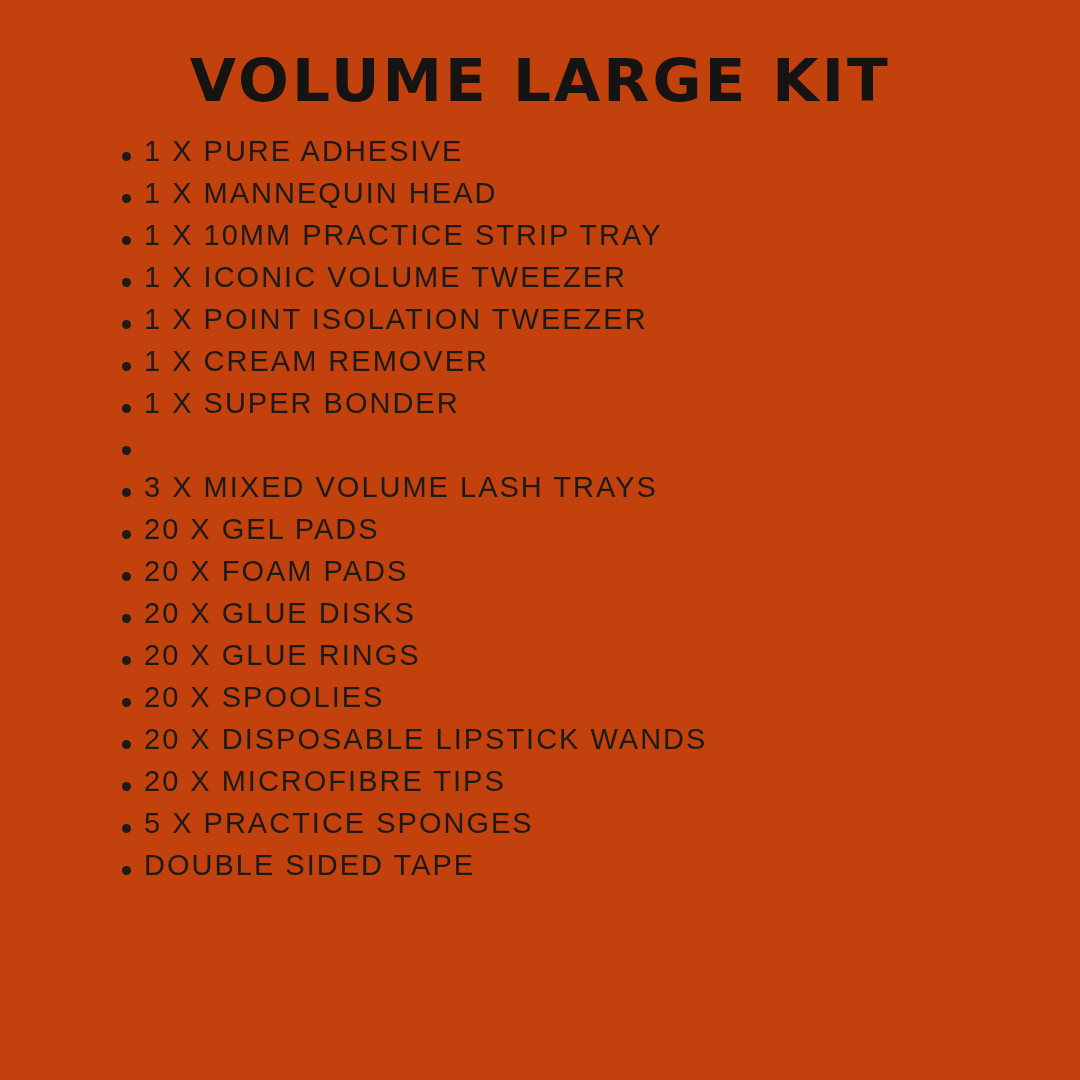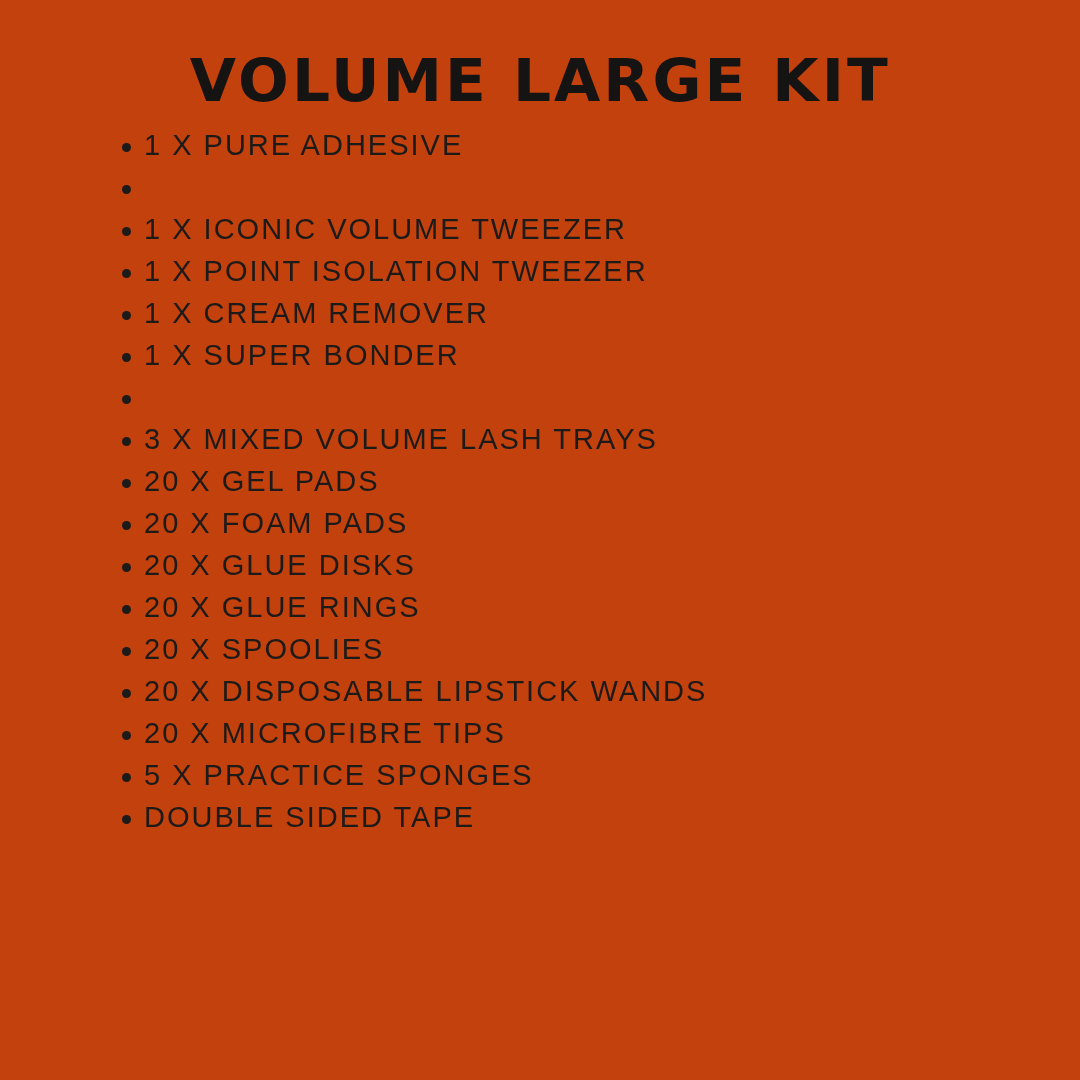--- a/index.html
+++ b/index.html
@@ -38,21 +38,21 @@
   .list {
     list-style: none;
     margin: 0;
     padding: 0;
     width: 1080px;
     box-sizing: border-box;
     padding-left: 122px;
   }
   .list-item {
     display: flex;
-    align-items: center;
+    align-items: flex-end;
     font-family: "Liberation Sans", sans-serif;
     font-size: 29px;
     letter-spacing: 2.0px;
     color: #1d1a1a;
     text-transform: uppercase;
     line-height: 1.0;
     height: 42px;
   }
   .bullet {
     width: 22px;
@@ -79,20 +79,25 @@
 
 <div class="page">
   <h1 class="title">VOLUME LARGE KIT</h1>
   <ul class="list">
     <li class="list-item">
       <span class="bullet"><span></span></span>
       <span class="item-text">1 X PURE ADHESIVE</span>
     </li>
     <li class="list-item">
       <span class="bullet"><span></span></span>
+      <span class="item-text">1 X MANNEQUIN HEAD</span>
+    </li>
+    <li class="list-item">
+      <span class="bullet"><span></span></span>
+      <span class="item-text">1 X 10MM PRACTICE STRIP TRAY</span>
     </li>
     <li class="list-item">
       <span class="bullet"><span></span></span>
       <span class="item-text">1 X ICONIC VOLUME TWEEZER</span>
     </li>
     <li class="list-item">
       <span class="bullet"><span></span></span>
       <span class="item-text">1 X POINT ISOLATION TWEEZER</span>
     </li>
     <li class="list-item">

